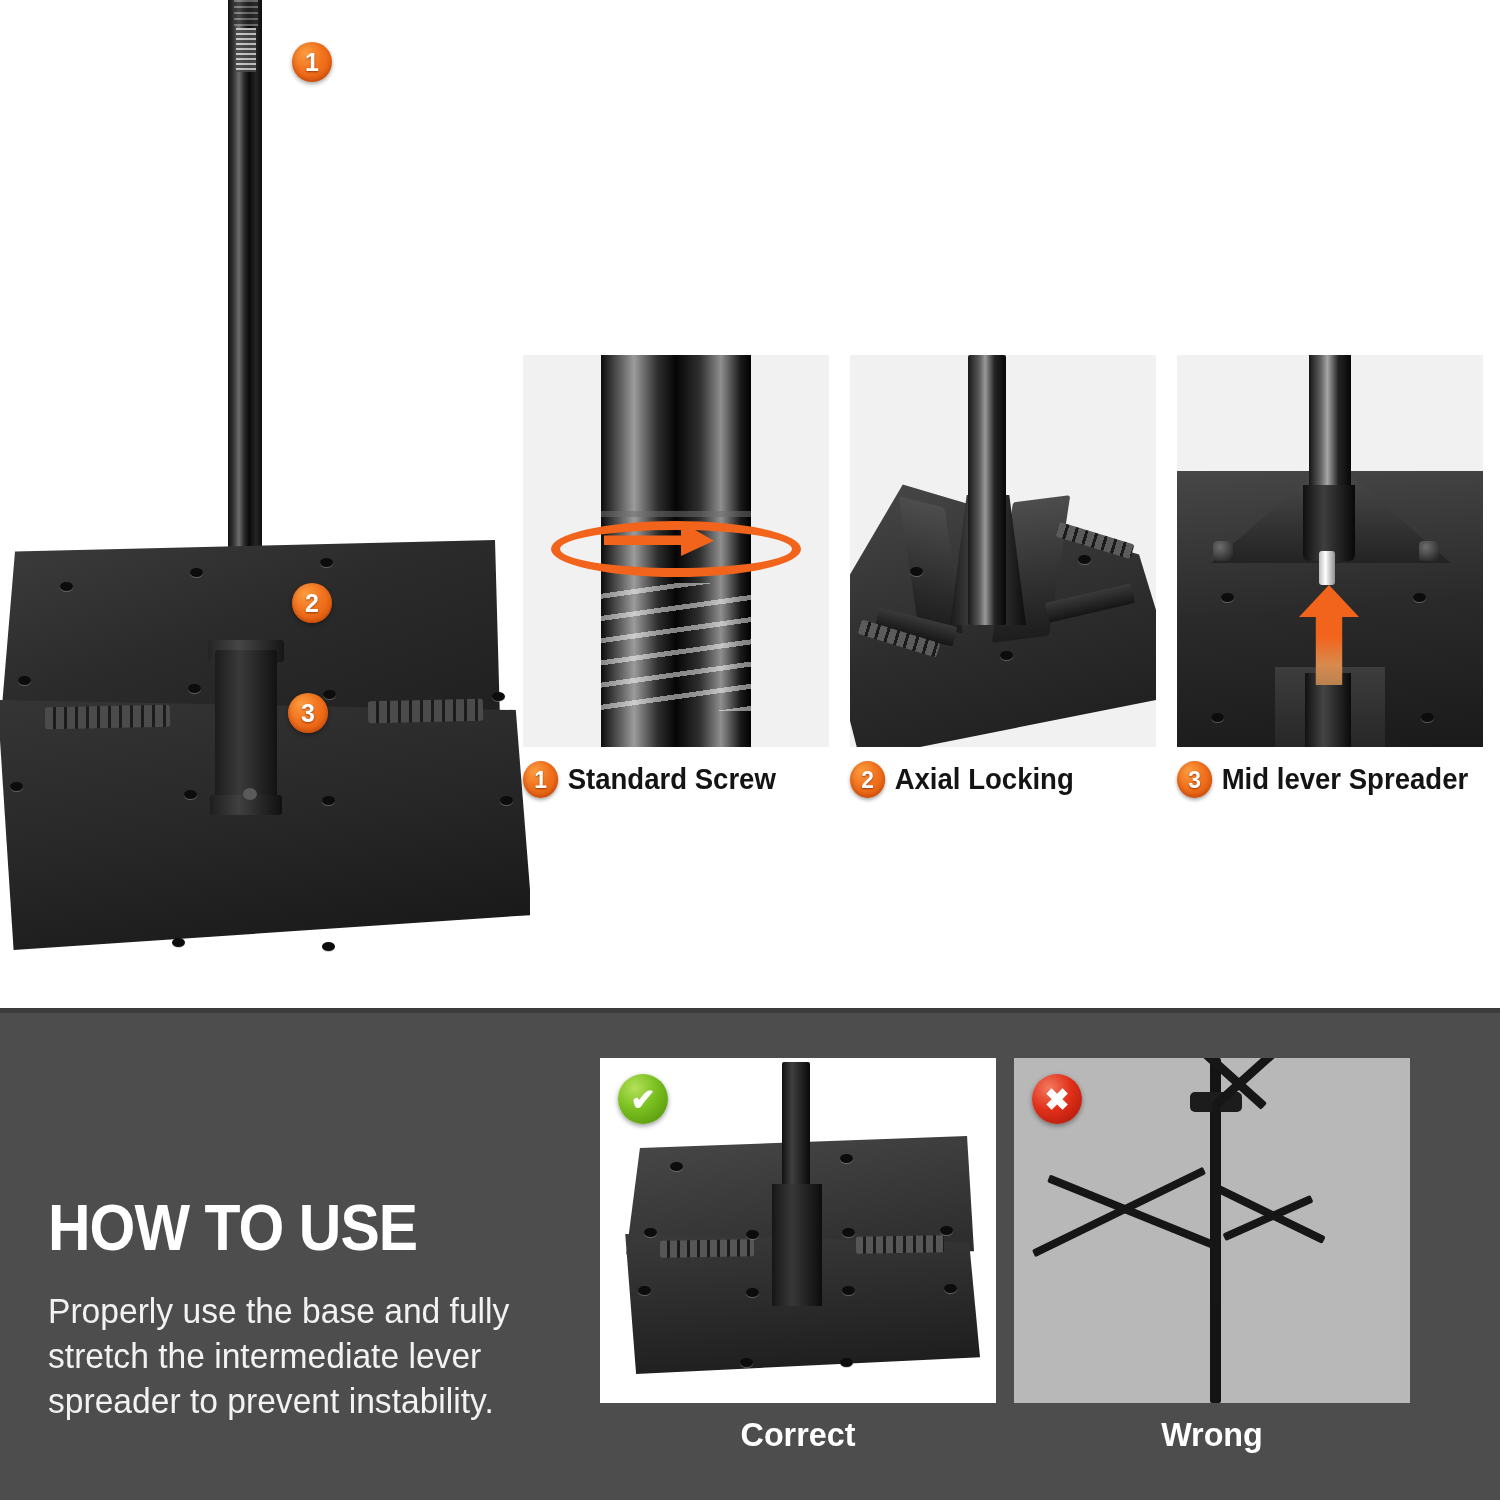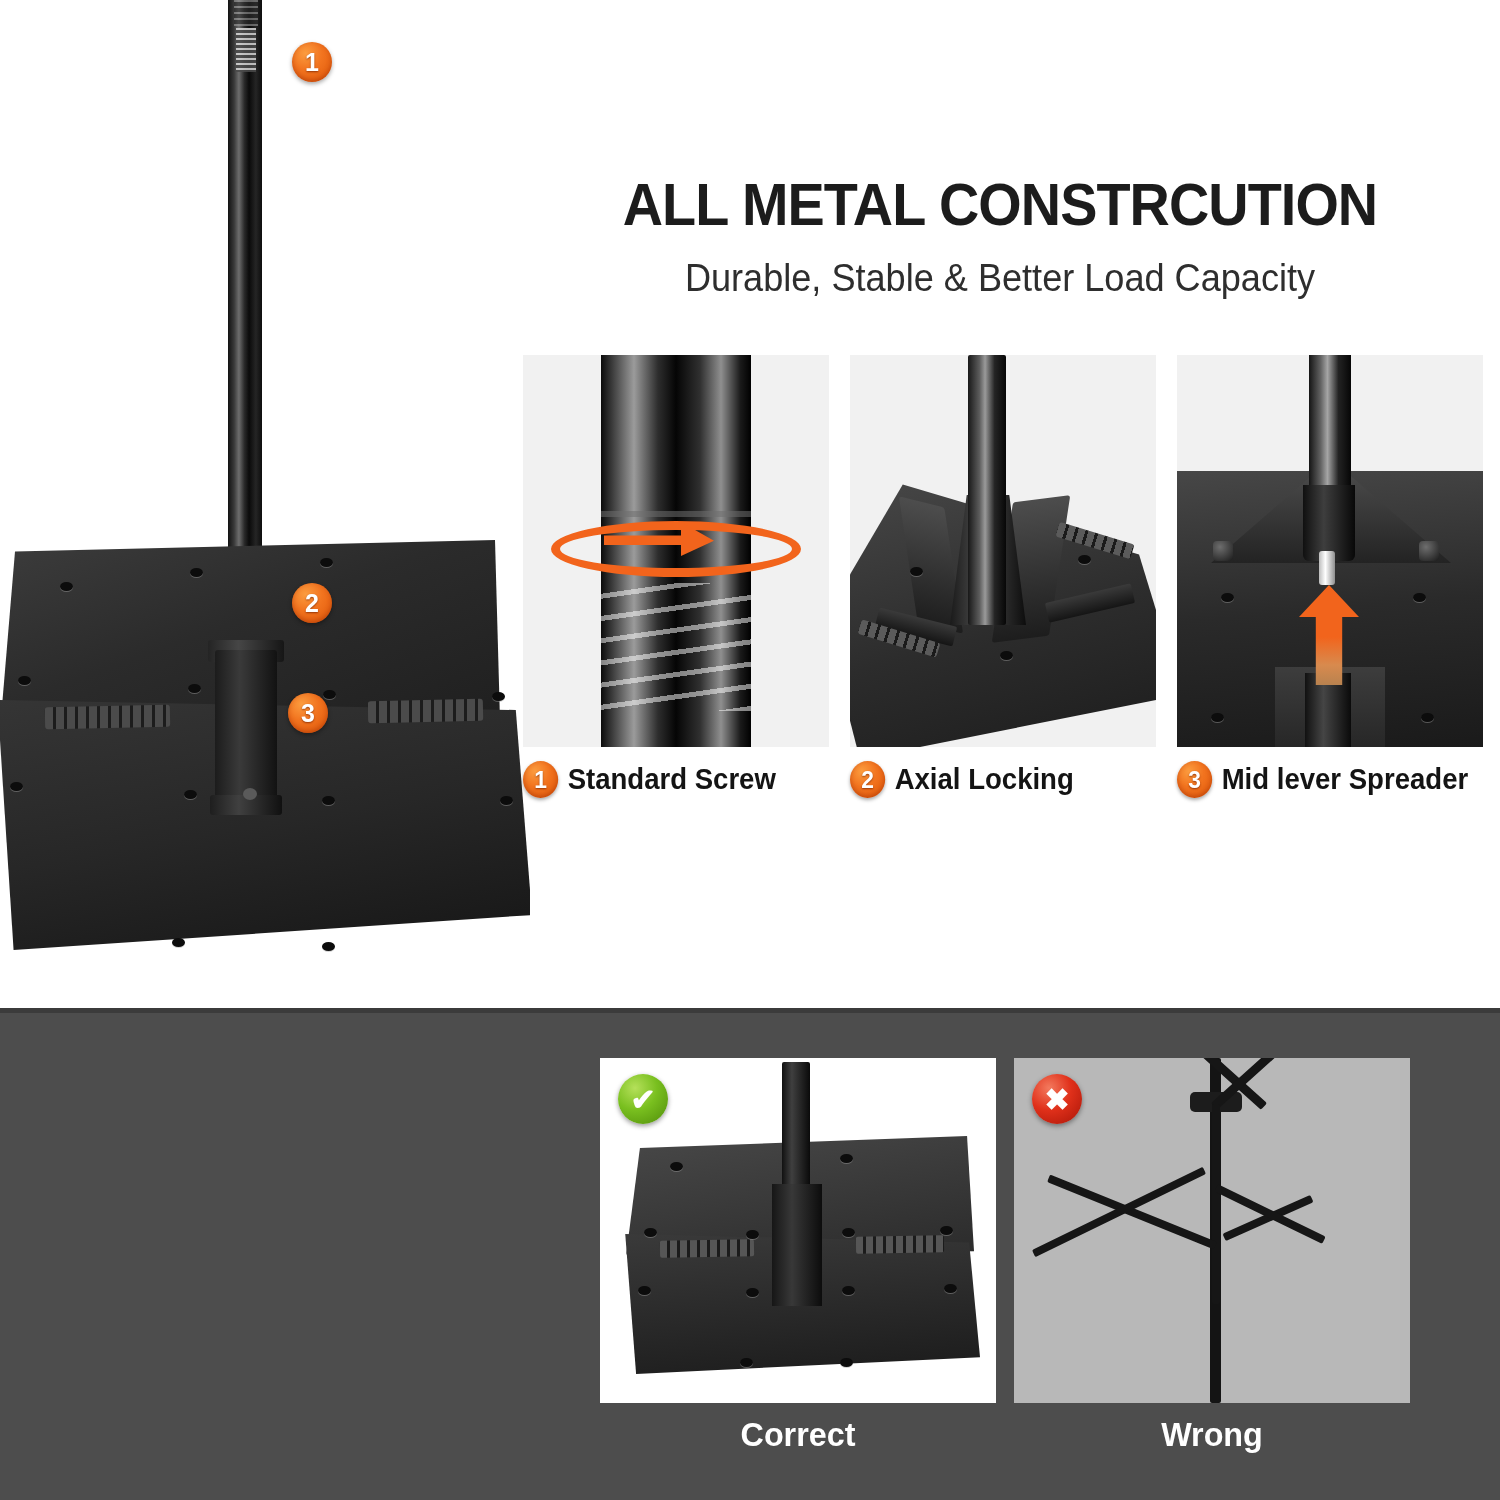--- a/index.html
+++ b/index.html
@@ -341,24 +341,20 @@
     <div class="hole" style="left:322px; top:796px;"></div>
     <div class="hole" style="left:500px; top:796px;"></div>
     <div class="hole" style="left:172px; top:938px;"></div>
     <div class="hole" style="left:322px; top:942px;"></div>
 
     <div class="badge hero" style="left:292px; top:42px;">1</div>
     <div class="badge hero" style="left:292px; top:583px;">2</div>
     <div class="badge hero" style="left:288px; top:693px;">3</div>
   </div>
 
-  <div id="headline-block">
-    <div id="headline">ALL METAL CONSTRCUTION</div>
-    <div id="subheadline">Durable, Stable &amp; Better Load Capacity</div>
-  </div>
 
   <div id="thumbs">
 
     <div class="thumb-card">
       <div class="thumb-img">
         <div class="tube"></div>
         <div class="tube-joint"></div>
         <div class="tube-thread"></div>
         <div class="rot-ellipse"></div>
       </div>
@@ -410,20 +406,24 @@
         <span class="badge cap">3</span>
         <span>Mid lever Spreader</span>
       </div>
     </div>
 
   </div>
 </div>
 
 <div id="bottom-section">
 
+  <div id="howto-block">
+    <div id="howto-title">HOW TO USE</div>
+    <div id="howto-body">Properly use the base and fully stretch the intermediate lever spreader to prevent instability.</div>
+  </div>
 
   <div id="compare">
 
     <div class="cmp-card">
       <div class="cmp-img correct">
         <div class="c-plate-b"></div>
         <div class="c-plate-f"></div>
         <div class="c-pole"></div>
         <div class="c-collar"></div>
         <div class="c-hinge l"></div>

